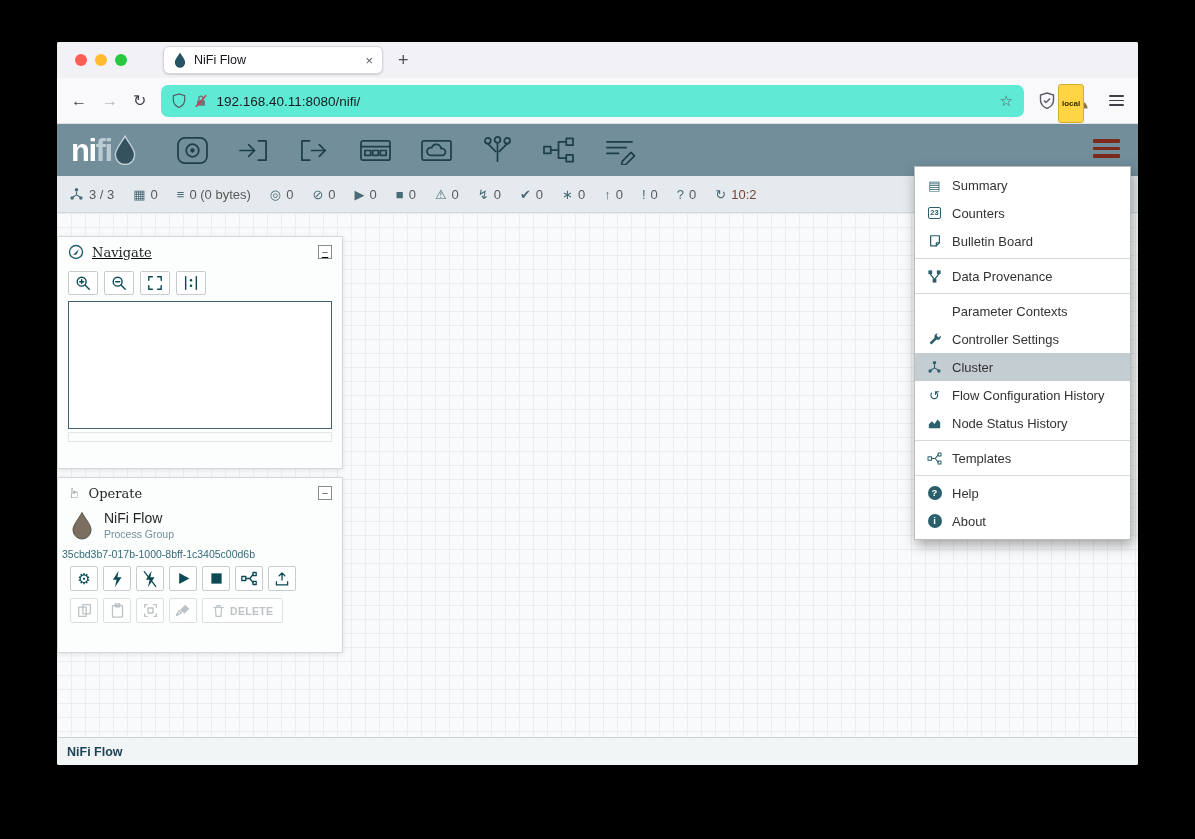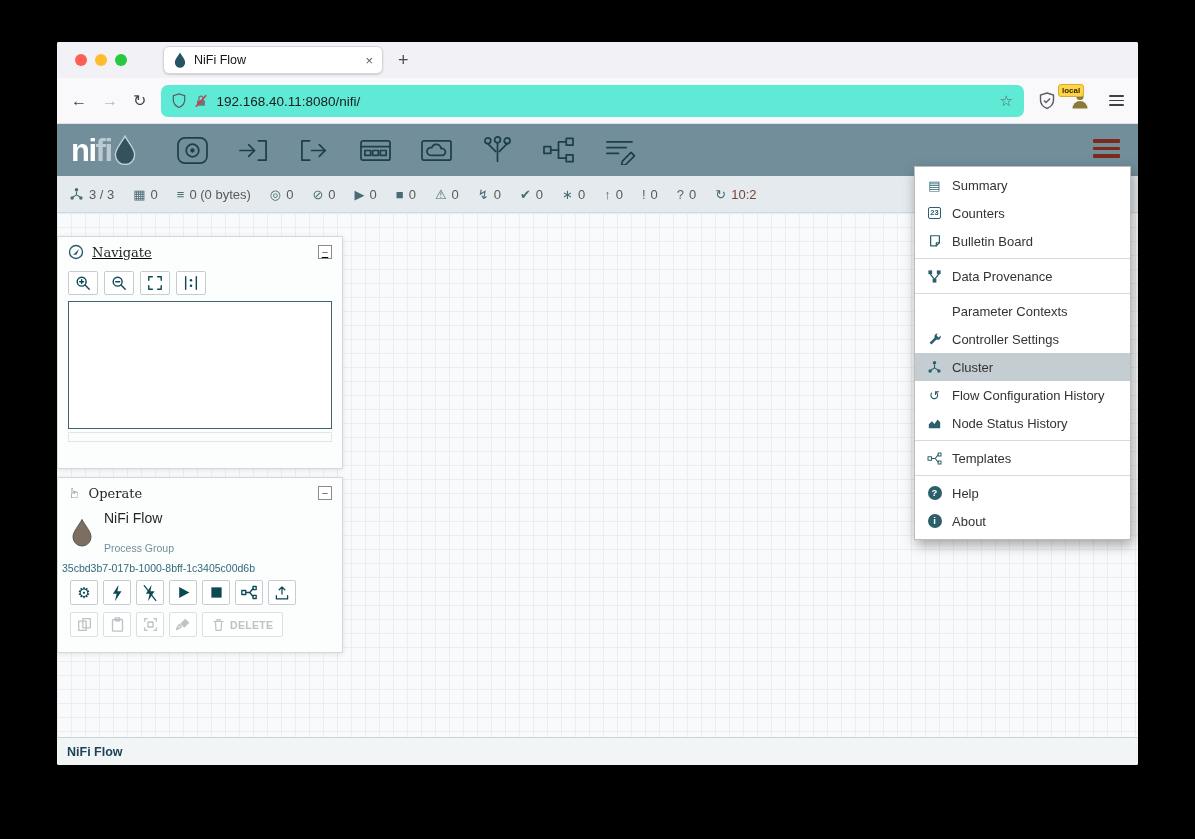--- a/index.html
+++ b/index.html
@@ -24,21 +24,21 @@
             display:flex; align-items:center; padding:0 14px; gap:15px; flex:0 0 auto; }
   .navicon { font-size:16px; color:#43434b; }
   .navicon.disabled { color:#b7b7c0; }
   .urlbar { flex:1; height:32px; background:#5eead4; border-radius:7px;
             display:flex; align-items:center; gap:8px; padding:0 11px; }
   .urltext { font-size:13.5px; color:#1b1b21; }
   .urlpath { font-size:13.5px; color:#1b1b21; }
   .star { margin-left:auto; font-size:15px; color:#5b5b66; }
   .profile { position:relative; width:24px; height:22px; }
   .badge { position:absolute; top:-6px; left:-12px; background:#ffd546; color:#342a00;
-           font-size:8px; font-weight:bold; padding:1px 3px; border-radius:3px; border:1px solid #d9ae2f; }
+           font-size:8px; font-weight:bold; padding:14px 3px; border-radius:3px; border:1px solid #d9ae2f; }
   .ffburger { display:flex; flex-direction:column; gap:3px; }
   .ffburger div { width:15px; height:1.8px; background:#3f3f46; border-radius:1px; }
 
   
   .nifi-header { height:52px; background:#728e9b; display:flex; align-items:center; padding:0 14px;
                  position:relative; flex:0 0 auto;gap:8px; }
   .logo { display:flex; align-items:center; margin-right:30px; }
   .logo-text { font-size:31px; font-weight:bold; letter-spacing:-1.5px; line-height:1; }
   .logo-ni { color:#ffffff; } .logo-fi { color:#bccad2; }
   .ctoolbar { display:flex; align-items:center; gap:28px; }
@@ -73,21 +73,21 @@
   .nbtn,.obtn { height:24px; background:#fff; border:1px solid #c6cccf; border-radius:2px;
                 display:flex; align-items:center; justify-content:center; }
   .nbtn { width:30px; }
   .birdseye { margin:4px 10px 0; height:128px; border:1px solid #44626d; background:#fff; }
   .bstrip { margin:3px 10px 8px; height:10px; border:1px solid #e1e5e7; background:#fbfcfc; }
   svg.usvg * { stroke:#0b4a55; stroke-width:1.6; fill:none; stroke-linecap:round; stroke-linejoin:round; }
   svg.usvg .fo { fill:#0b4a55; stroke:none; }
 
   .op-row1 { display:flex; align-items:center; gap:10px; padding:2px 12px 0; }
   .op-name { font-size:14px; color:#262626; }
-  .op-type { font-size:10.5px; color:#728e9b; margin-top:16px; }
+  .op-type { font-size:10.5px; color:#728e9b; margin-top:2px; }
   .op-id { font-family:Liberation Sans, sans-serif; font-size:10.5px; color:#33697a; padding:8px 4px 6px; }
   .btnrow { display:flex; gap:5px; padding:0 12px; margin-bottom:7px; }
   .obtn { width:28px; height:25px; }
   .obtn .glyph { font-size:15px; color:#0b4a55; line-height:1; }
   .row2 .obtn { border-color:#dcdfe1; }
   .row2 svg * { stroke:#bcc2c5; }
   .row2 svg .fo { fill:#bcc2c5; stroke:none; }
   .delete-btn { width:auto; padding:0 9px; gap:5px; display:flex; }
   .delete-label { font-size:10.5px; font-weight:bold; color:#bcc2c5; letter-spacing:.3px; }
 

